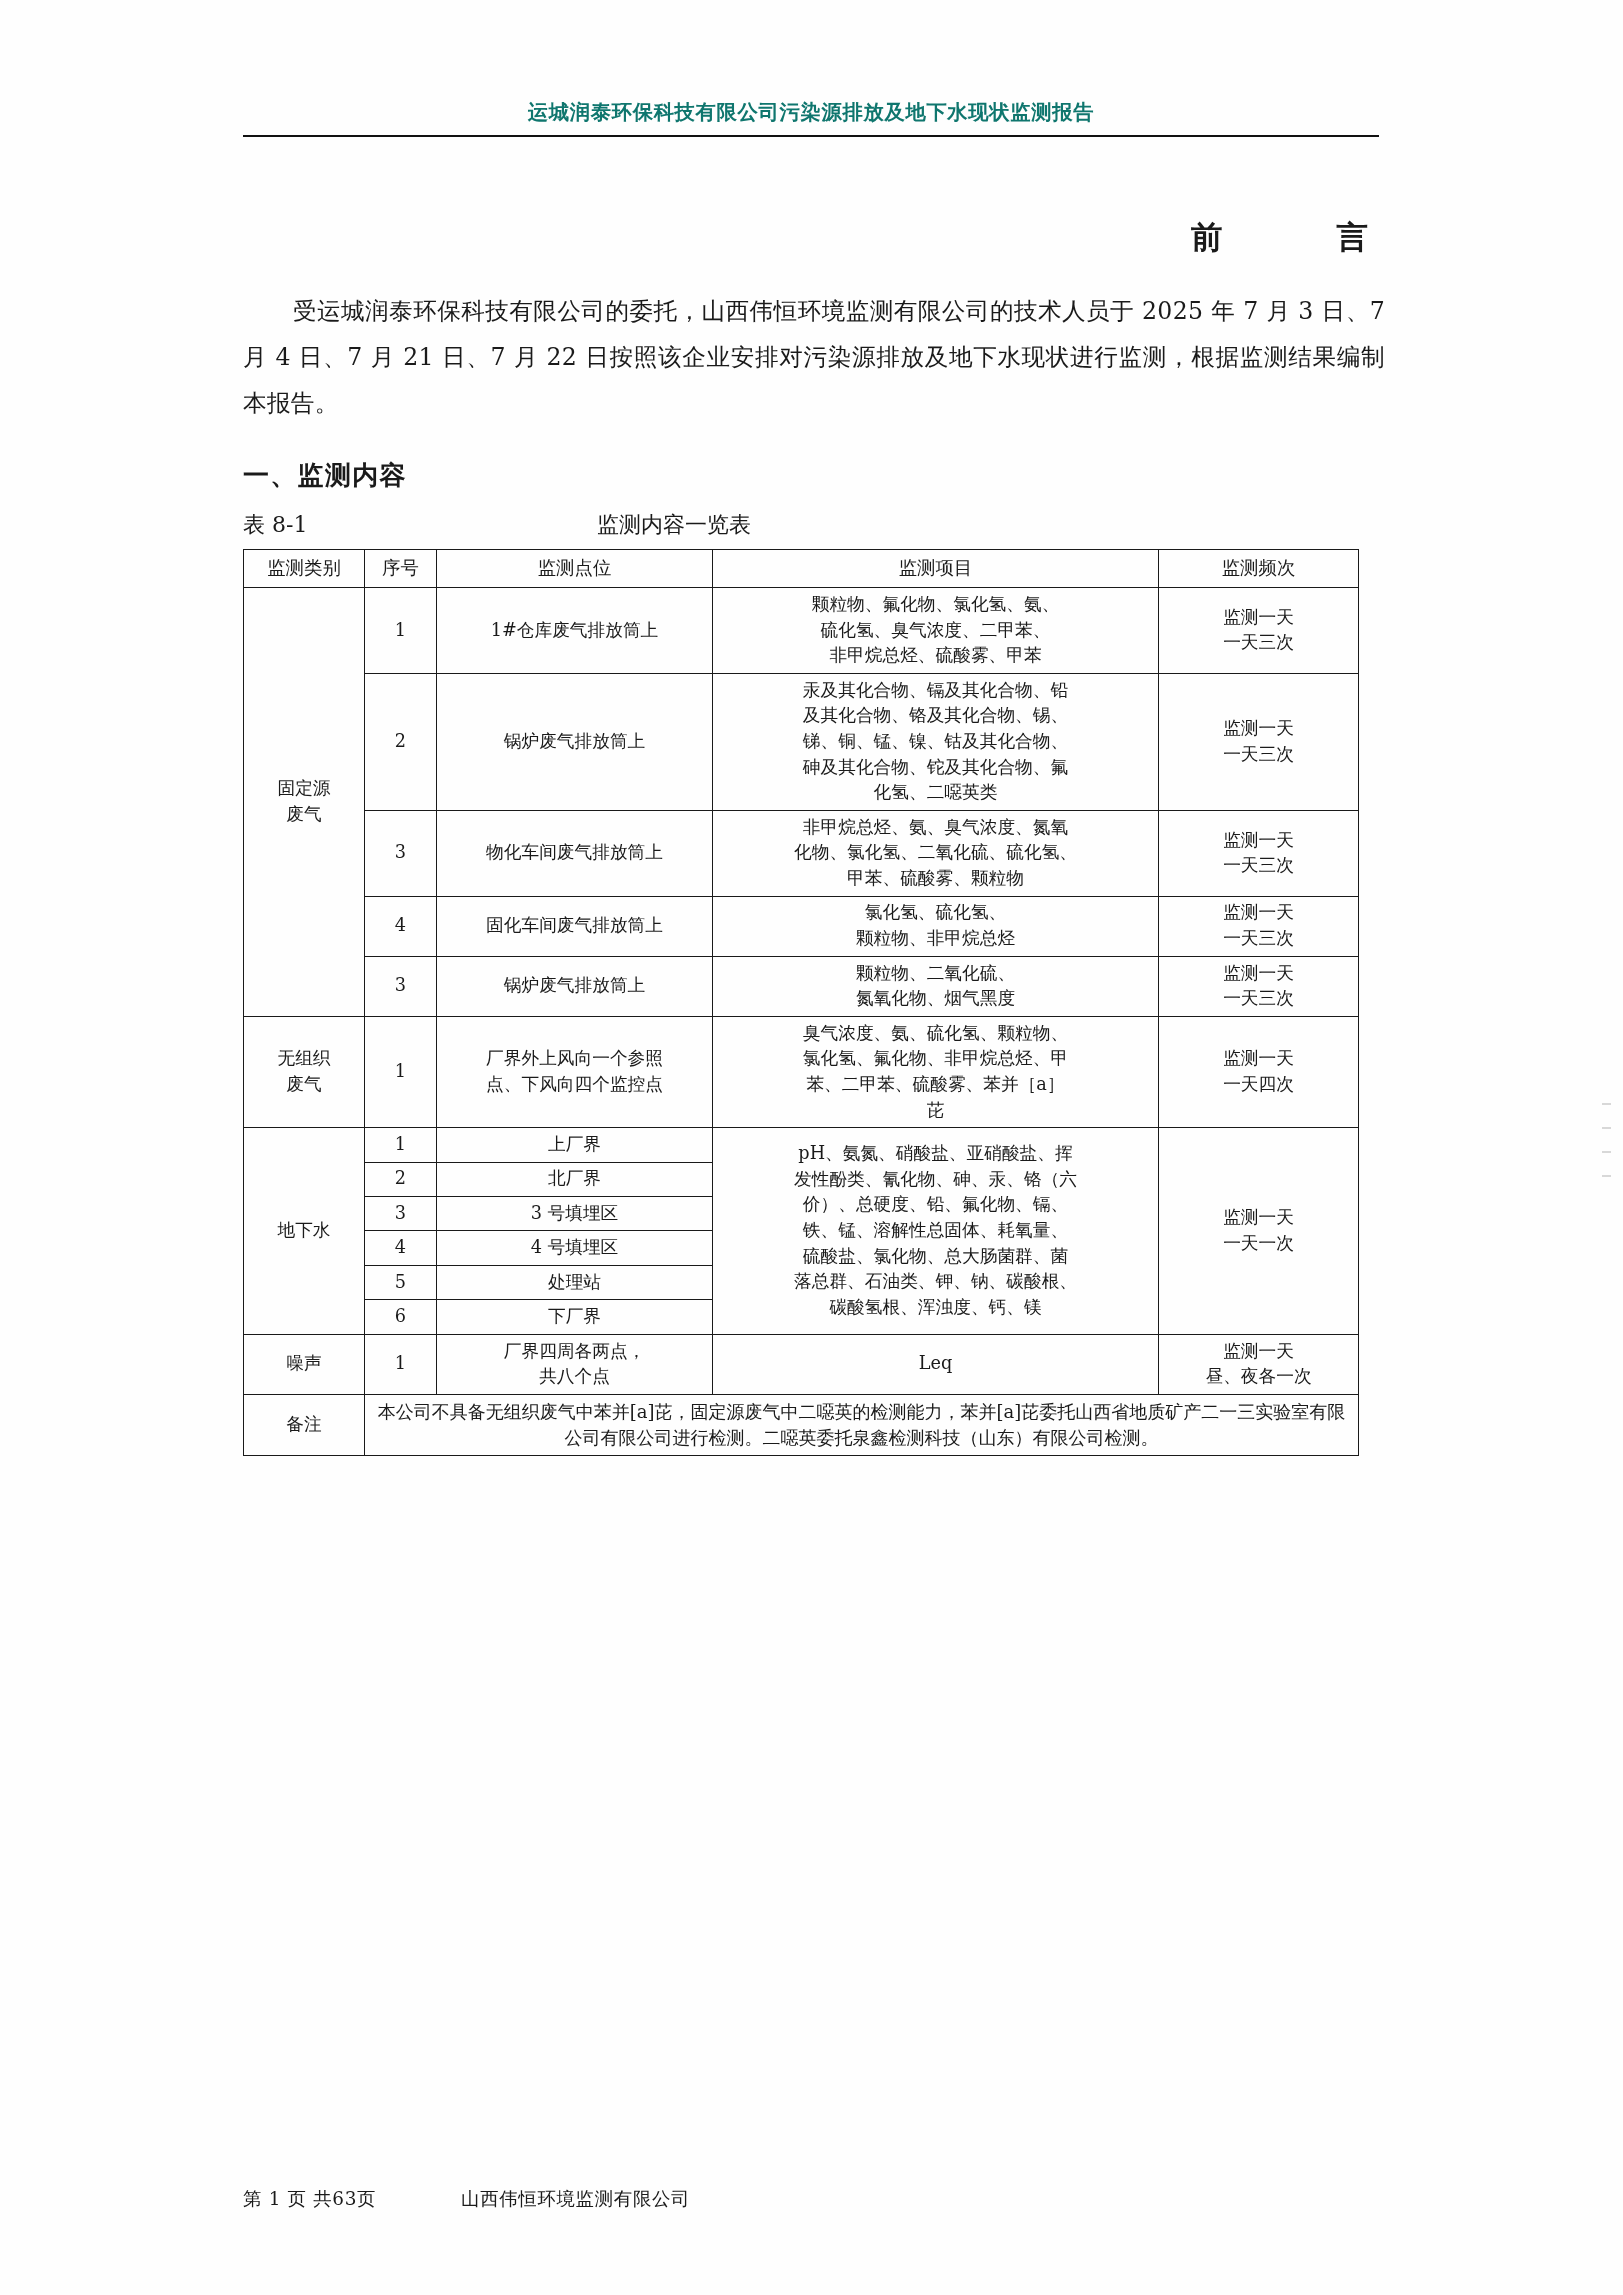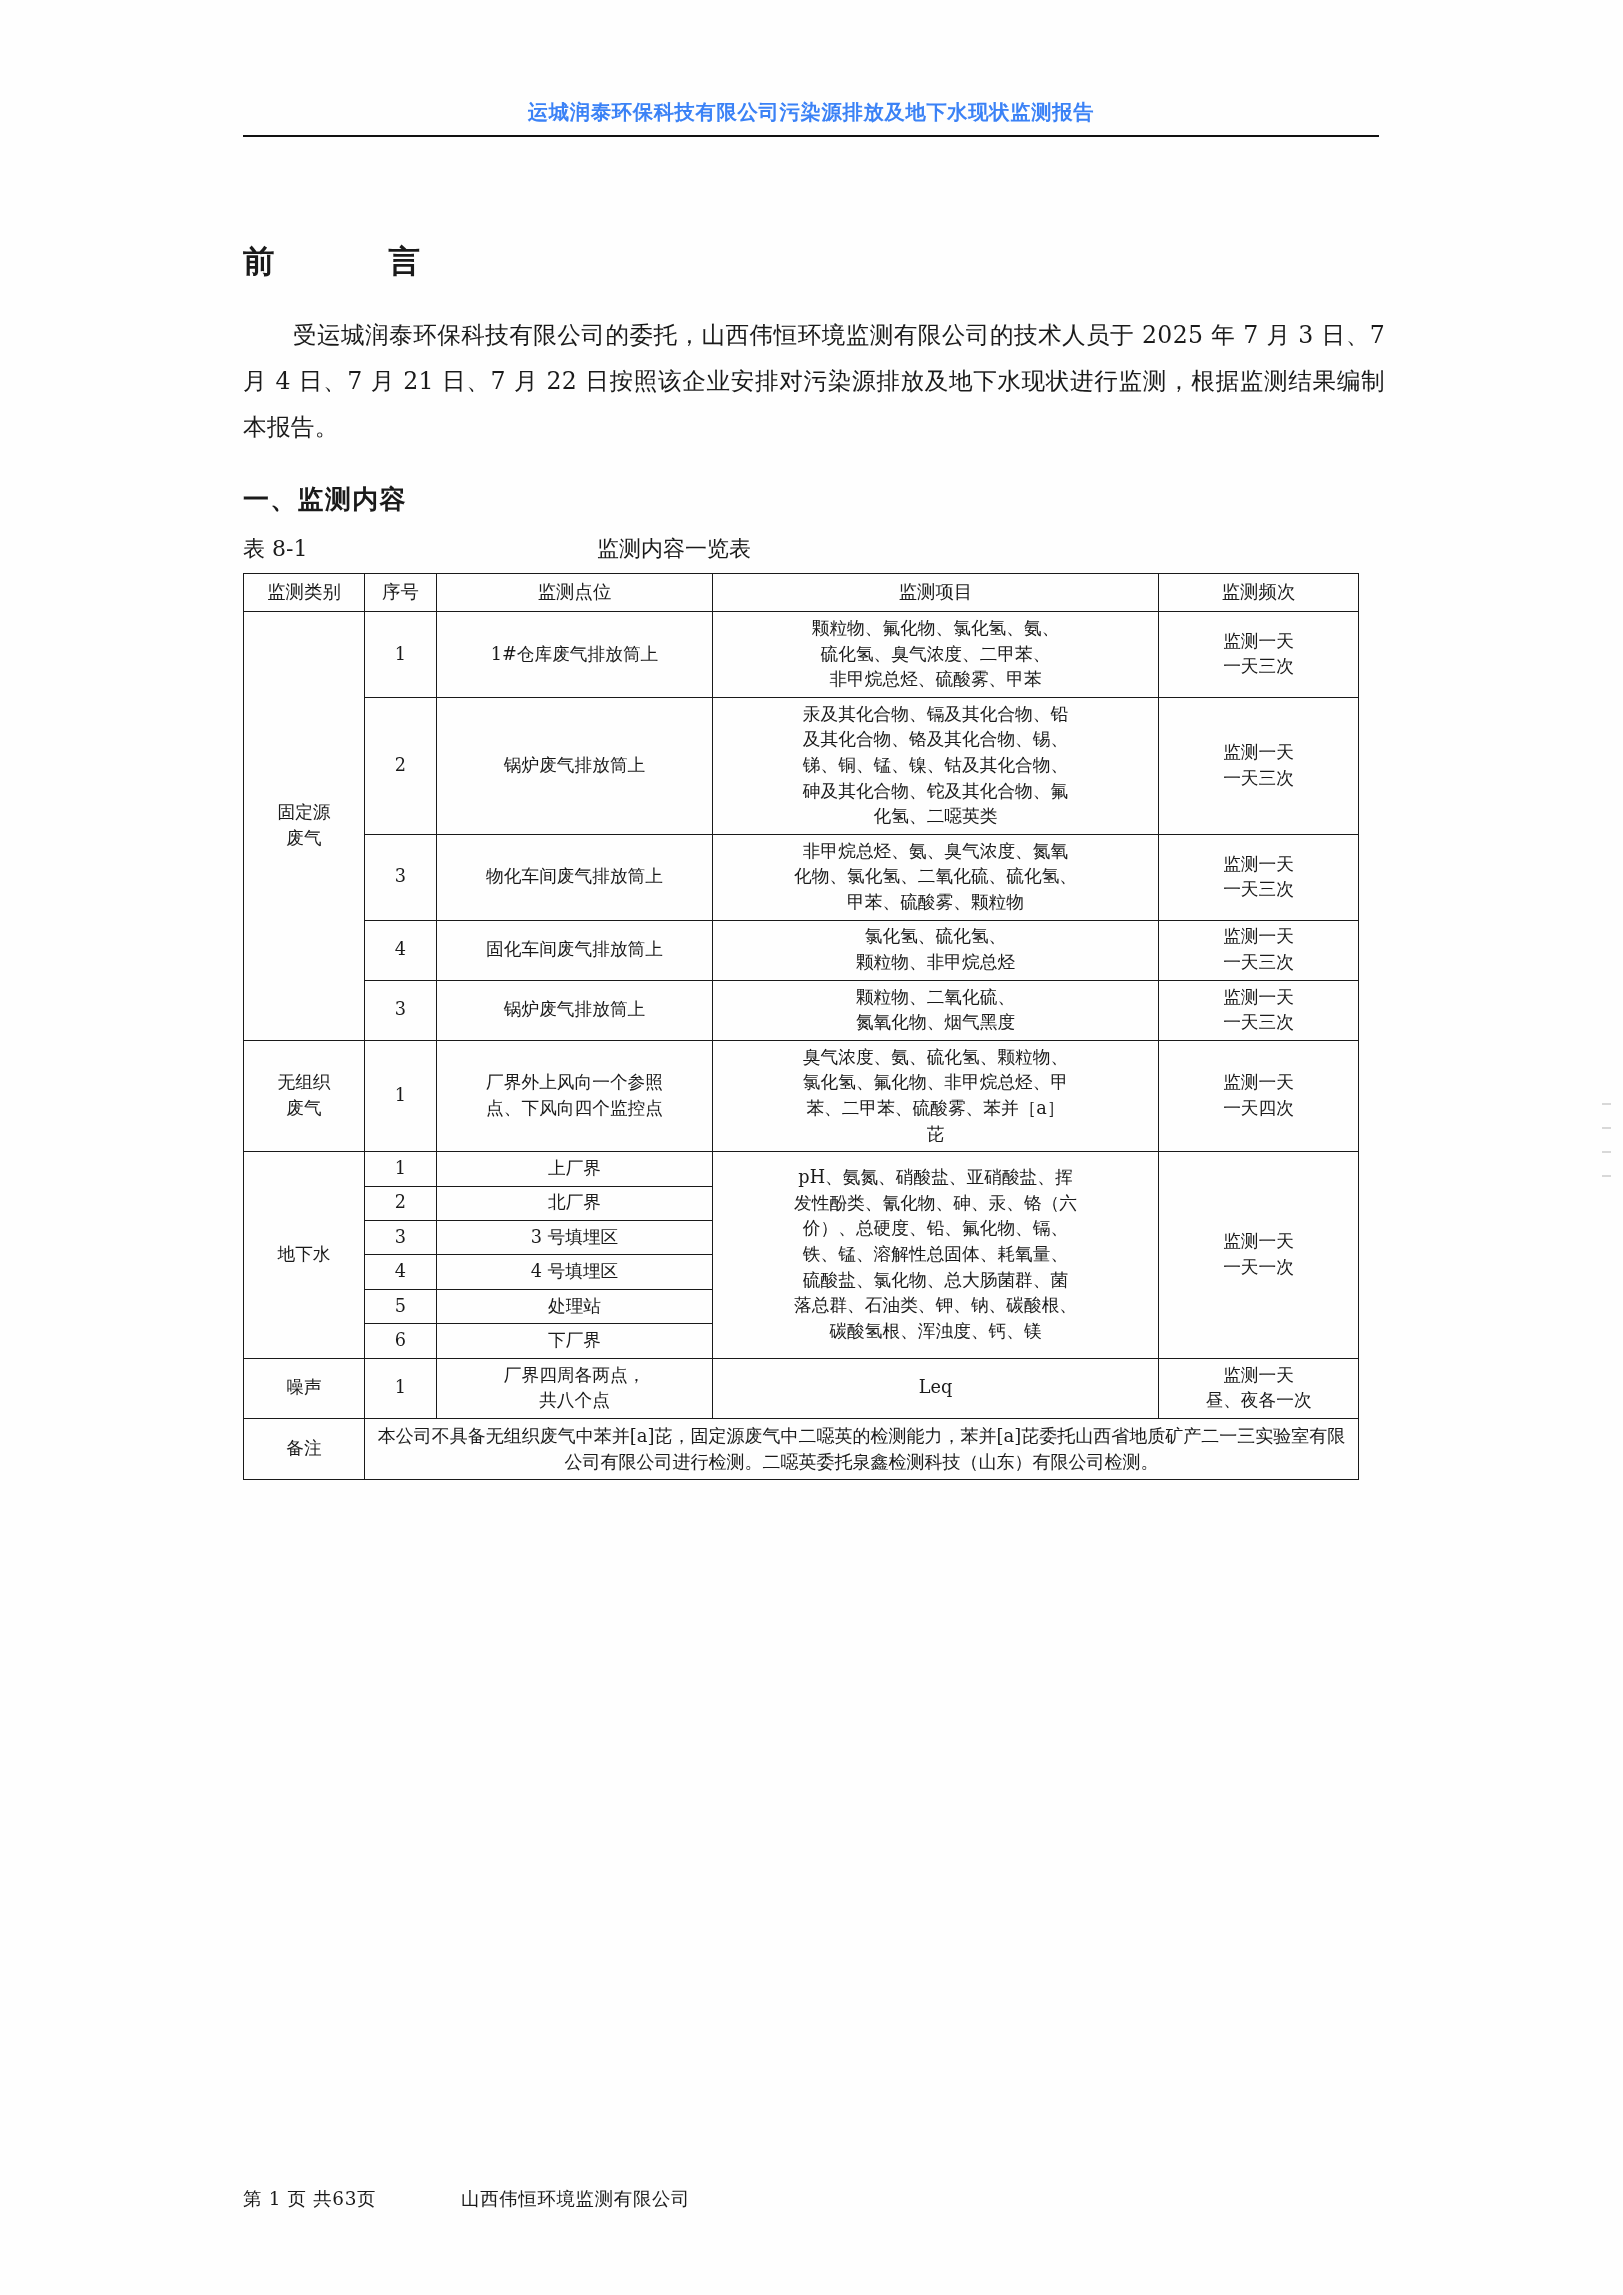--- a/index.html
+++ b/index.html
@@ -23,39 +23,39 @@
     position: absolute;
     top: 98px;
     left: 243px;
     width: 1136px;
   }
   .header-title {
     text-align: center;
     font-size: 20.3px;
     font-weight: bold;
     letter-spacing: 0.7px;
-    color: #3b82f6;
+    color: #0f766e;
     font-family: "DejaVu Sans", "Liberation Sans", sans-serif;
   }
   .header-rule {
     margin-top: 9.2px;
     border-bottom: 2px solid #111;
   }
   .content {
     position: absolute;
     top: 197px;
     left: 243px;
     width: 1142px;
   }
   .doc-title {
-    text-align: left;
+    text-align: right;
     font-size: 31.5px;
     font-weight: bold;
     letter-spacing: 17px;
-    margin-top: 44px;
+    margin-top: 20px;
     margin-bottom: 29px;
     font-family: "DejaVu Serif", "Liberation Serif", serif;
   }
   .para {
     font-size: 23.6px;
     line-height: 1.95;
     text-align: justify;
     text-indent: 50px;
     margin-bottom: 26px;
     letter-spacing: 0.3px;

